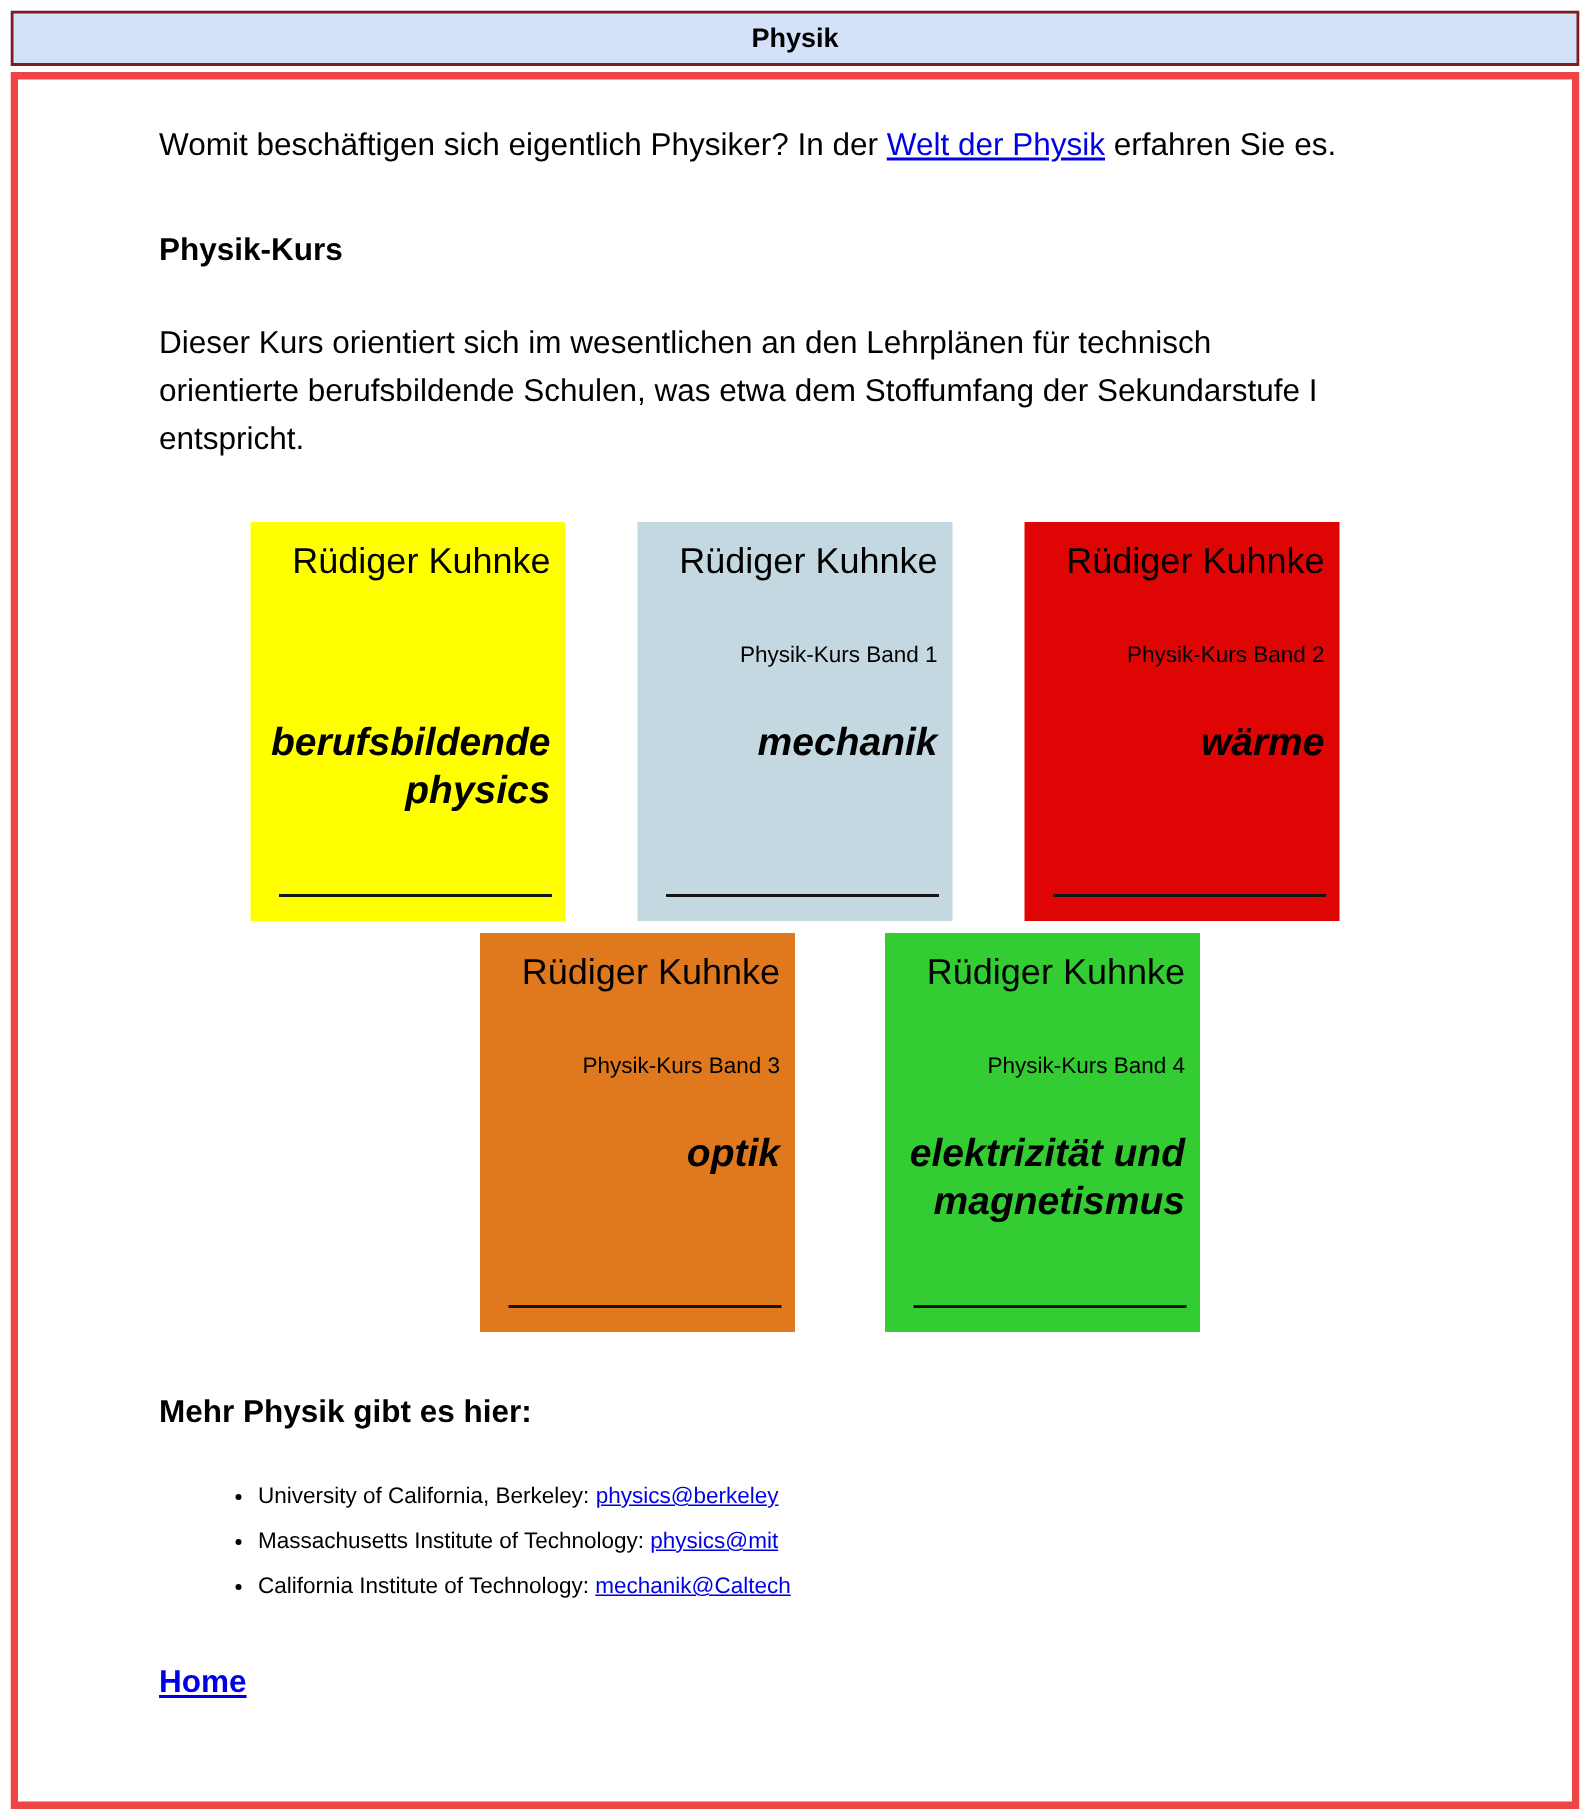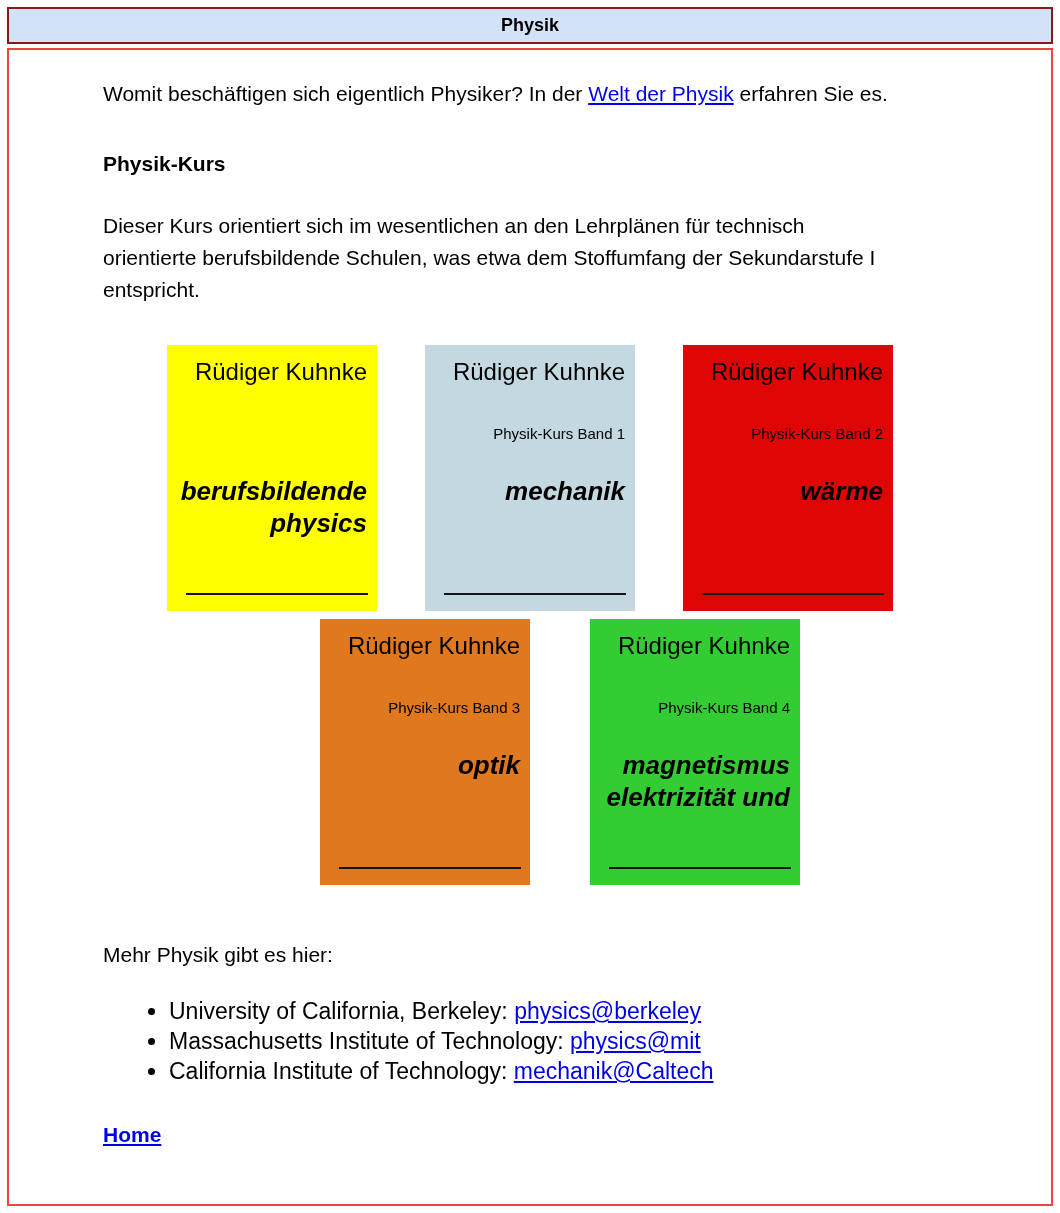--- a/index.html
+++ b/index.html
@@ -15,21 +15,21 @@
     border: 2px solid #7f1d1d;
     background: #d3e2f8;
     display: flex;
     align-items: center;
     justify-content: center;
     font-size: 18px;
     font-weight: bold;
     margin-bottom: 4px;
   }
   .main-box {
-    border: 2px solid #ef4444;
+    border: 5px solid #ef4444;
     height: 1158px;
     padding: 28px 52px 16px 94px;
     overflow: hidden;
   }
   .intro {
     margin: 0;
     font-size: 21px;
     line-height: 32px;
   }
   a { color: #0000e8; text-decoration: underline; }
@@ -82,27 +82,27 @@
   .cover-line {
     position: absolute;
     right: 9px;
     bottom: 16px;
     width: 182px;
     border-top: 2px solid #151515;
   }
   .more-heading {
     font-size: 21px;
     line-height: 32px;
-    font-weight: normal;
-    margin: 54px 0 0 0;
+    font-weight: bold;
+    margin: 38px 0 0 0;
   }
   ul.more-list {
     margin: 25px 0 0 0;
     padding-left: 66px;
-    font-size: 23px;
+    font-size: 15px;
     line-height: 30px;
     list-style: disc;
   }
   .home {
     margin: 38px 0 0 0;
     font-size: 21px;
     line-height: 22px;
     font-weight: bold;
   }
 </style>
@@ -164,22 +164,22 @@
         <div class="cover-title">
           <div>optik</div>
         </div>
         <div class="cover-line"></div>
       </div>
 
       <div class="cover" style="background: rgb(51, 204, 51);">
         <div class="cover-author">Rüdiger Kuhnke</div>
         <div class="cover-band">Physik-Kurs Band 4</div>
         <div class="cover-title">
+          <div>elektrizität und</div>
           <div>magnetismus</div>
-          <div>elektrizität und</div>
         </div>
         <div class="cover-line"></div>
       </div>
 
     </div>
   </div>
 
   <div class="more-heading">Mehr Physik gibt es hier:</div>
 
   <ul class="more-list">

